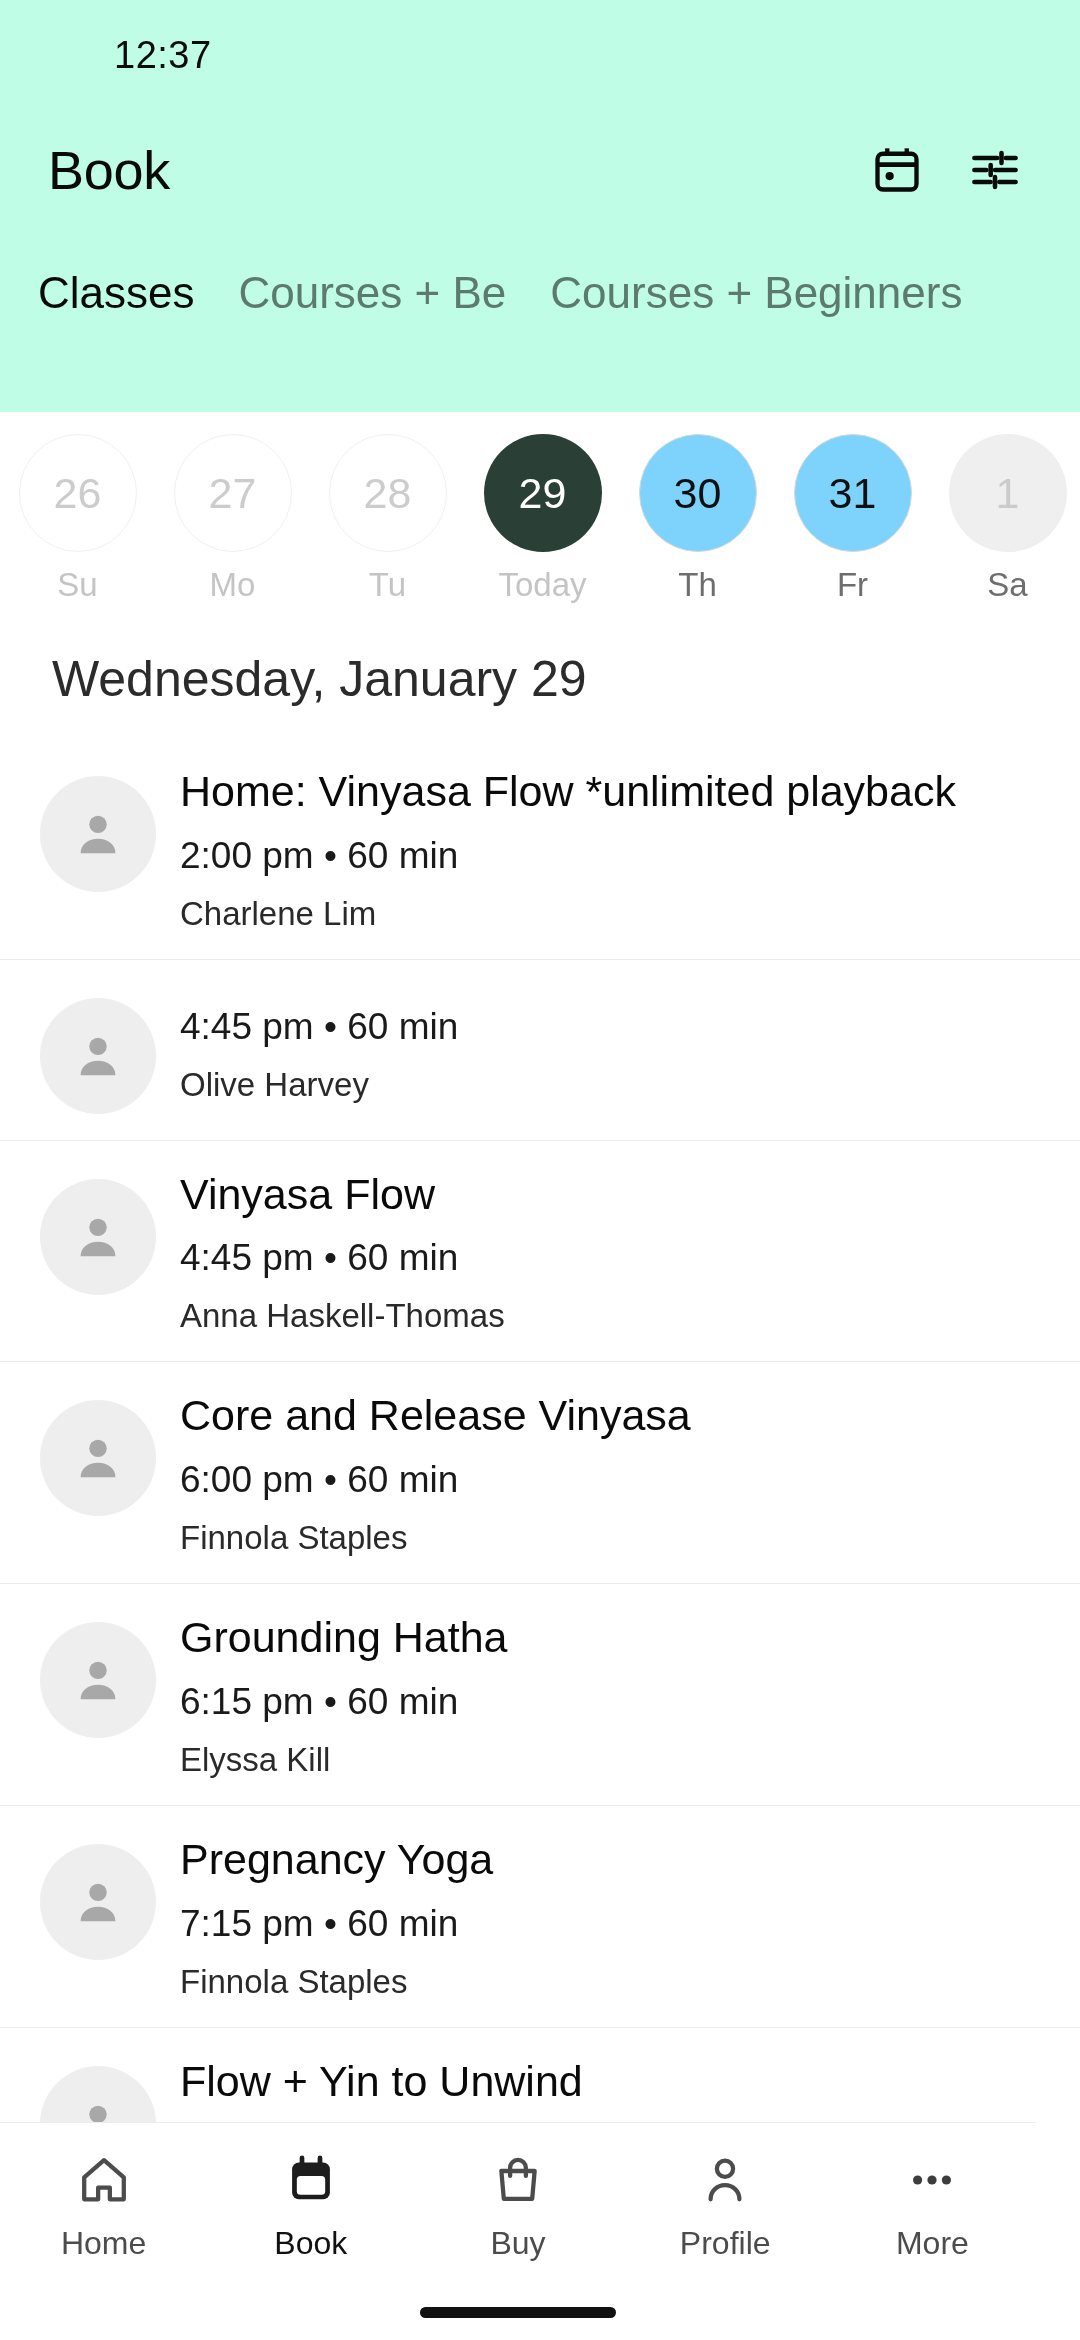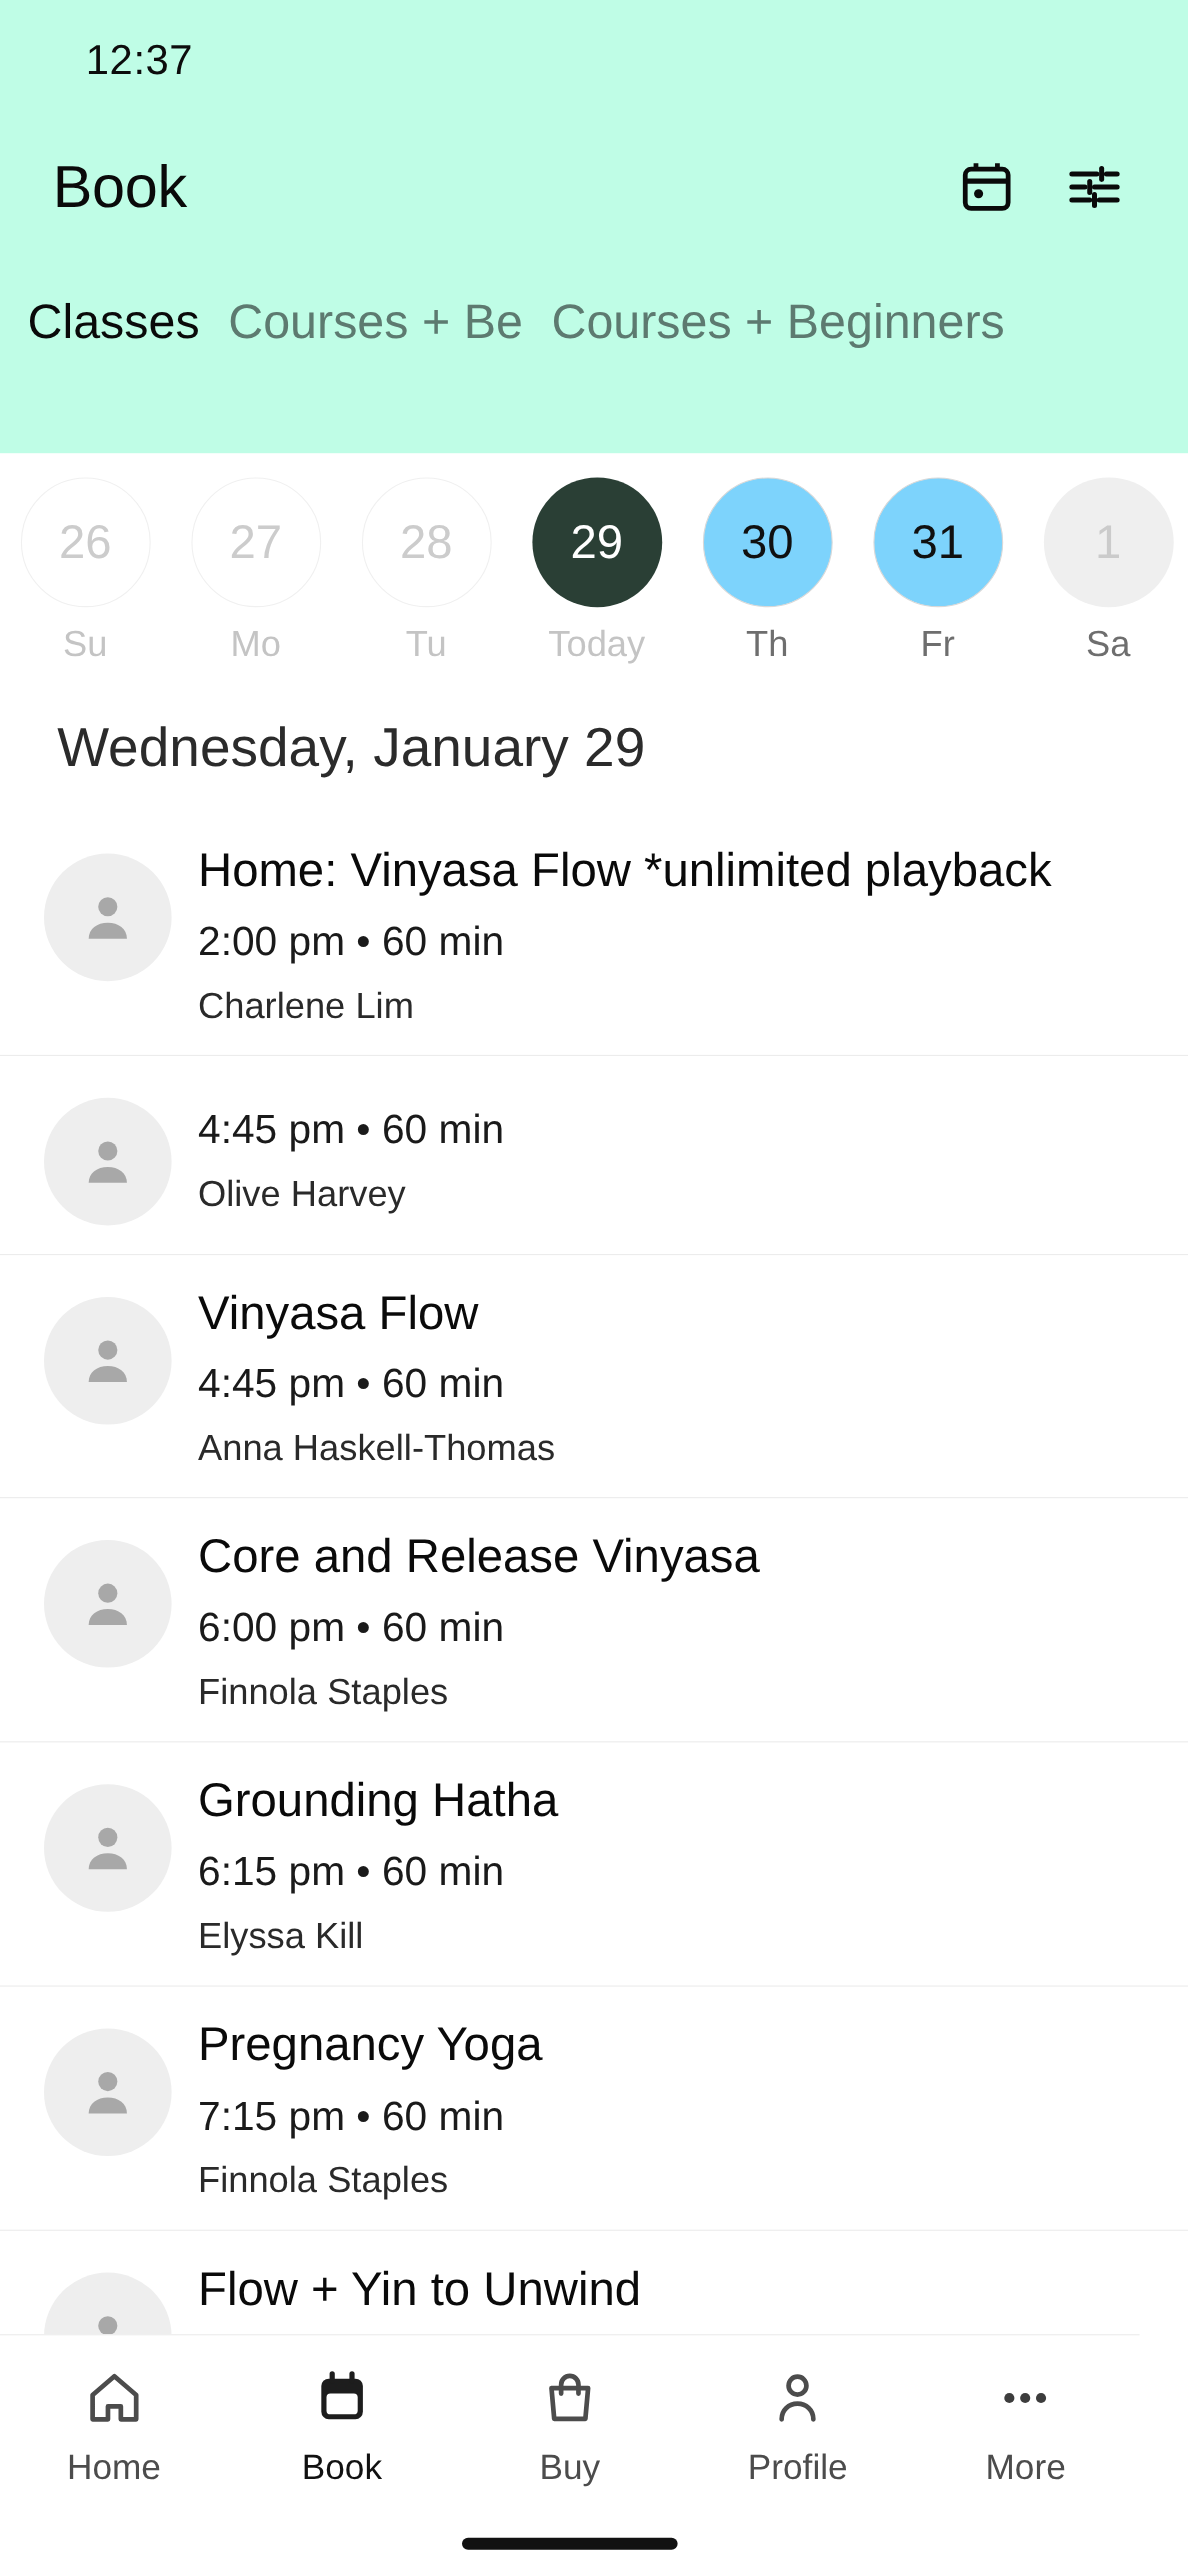--- a/index.html
+++ b/index.html
@@ -16,21 +16,21 @@
     background:#BFFDE6;
     width:1080px;
     height:412px;
     position:relative;
     overflow:hidden;
   }
   .statusbar {
     height:110px;
     display:flex;
     align-items:center;
-    padding-left:78px;
+    padding-left:114px;
   }
   .status-time {
     font-size:38px;
     color:#0c0c0c;
     letter-spacing:0.5px;
   }
   .appbar {
     height:120px;
     display:flex;
     align-items:center;
@@ -50,22 +50,22 @@
   .icon-btn {
     width:58px; height:58px;
     display:flex; align-items:center; justify-content:center;
   }
   .icon-btn svg { display:block; }
 
   
   .tabs {
     display:flex;
     align-items:flex-end;
-    gap:26px;
-    padding:38px 0 0 25px;
+    gap:44px;
+    padding:38px 0 0 38px;
     white-space:nowrap;
   }
   .tab {
     font-size:44px;
     color:#5d7a70;
     flex:0 0 auto;
   }
   .tab.active {
     color:#0a0a0a;
   }

